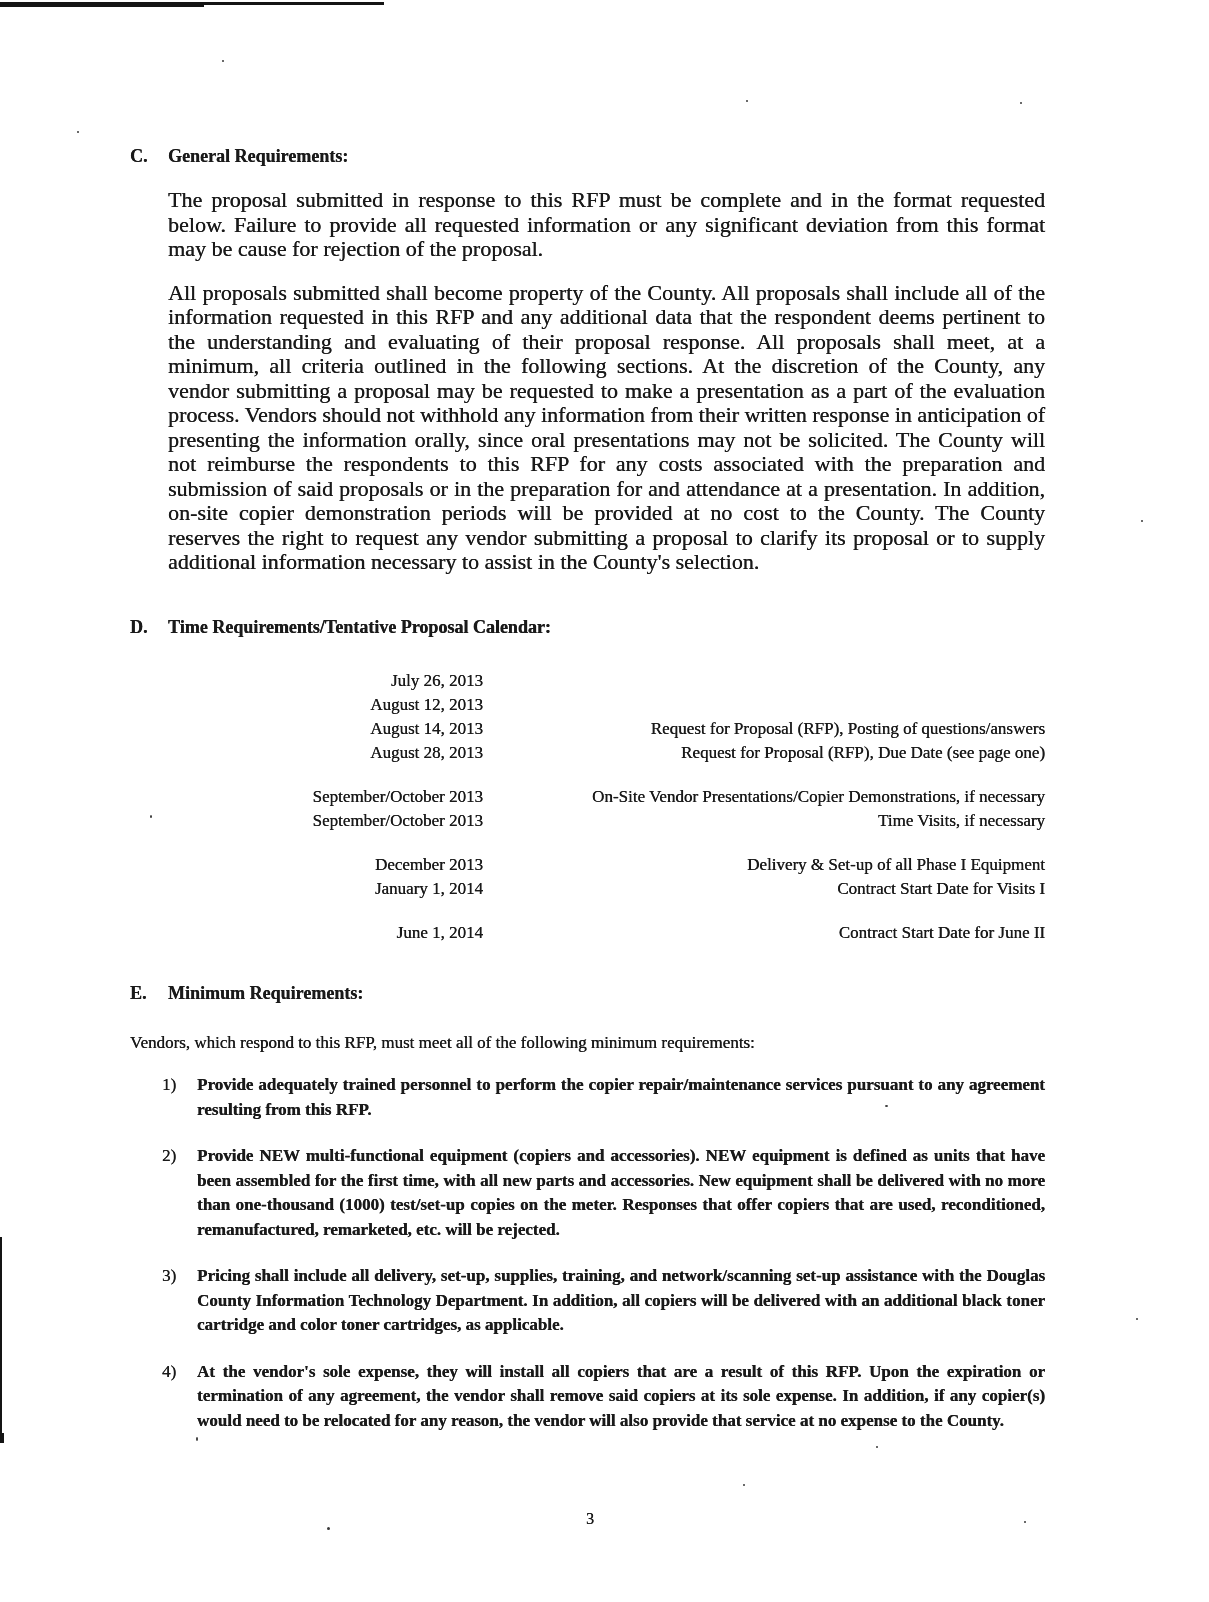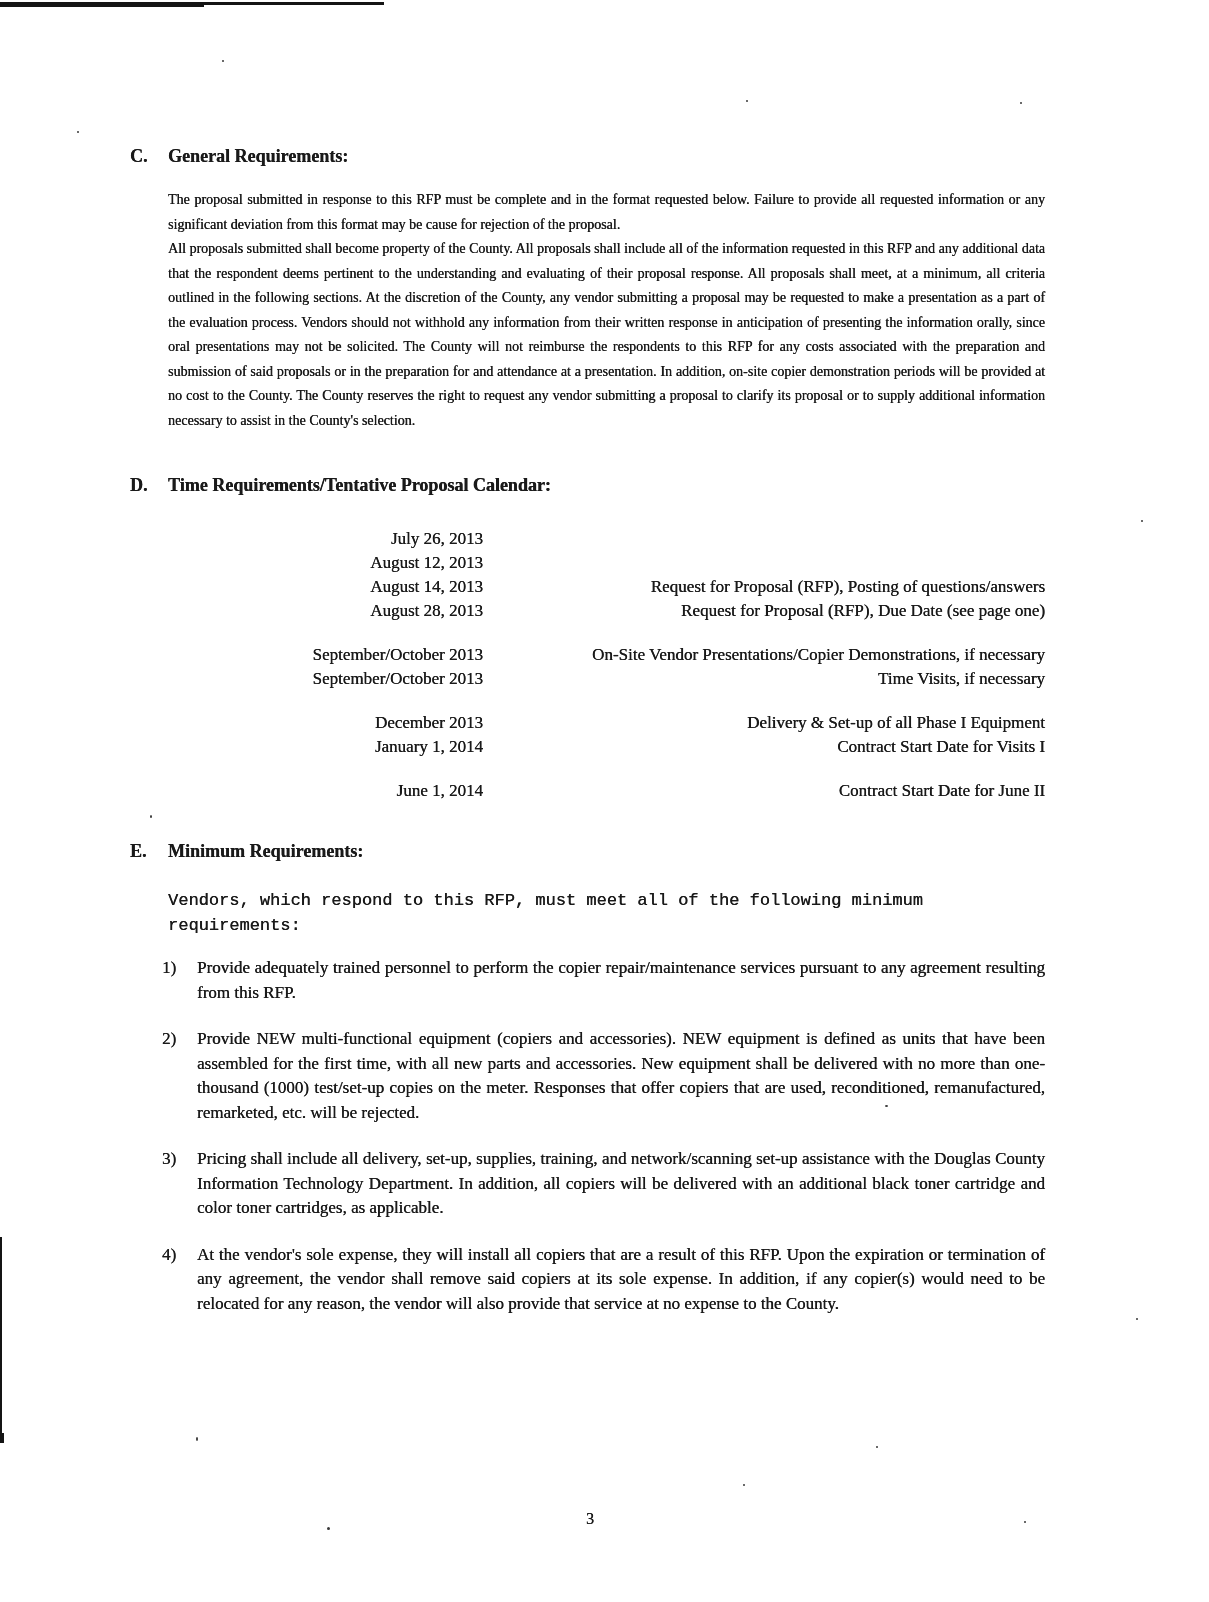--- a/index.html
+++ b/index.html
@@ -25,47 +25,45 @@
     font-size: 18px;
     line-height: 24px;
   }
   .section-letter { width: 38px; flex: 0 0 38px; }
   .heading-c { margin-bottom: 20px; }
   .heading-d { margin-top: 40px; margin-bottom: 30px; }
   .heading-e { margin-top: 36px; margin-bottom: 26px; }
   .para {
     margin-left: 38px;
     width: 877px;
-    font-size: 14px;
+    font-size: 22px;
     line-height: 24.5px;
     text-align: justify;
   }
-  .para + .para { }
+  .para + .para { margin-top: 19px; }
   .cal { margin-left: 73px; font-size: 17px; }
   .cal-group { margin-bottom: 20px; text-align: right; }
   .cal-row { display: flex; line-height: 24px; }
   .cal-date { width: 280px; flex: 0 0 280px; }
   .cal-event { flex: 1; }
   .intro {
-    margin-left: 38px;
     width: 877px;
     font-size: 17px;
     line-height: 24.5px;
     margin-bottom: 18px;
-    font-family: Liberation Mono, monospace;
   }
   .req-list { margin-left: 32px; }
   .req-item {
     display: flex;
     font-size: 17px;
     line-height: 24.5px;
     margin-bottom: 22px;
   }
   .req-marker { width: 35px; flex: 0 0 35px; }
-  .req-text { width: 848px; text-align: justify; }
+  .req-text { width: 848px; text-align: justify; font-weight: bold; }
   .page-number {
     position: absolute;
     left: 586px;
     top: 1510px;
     font-size: 16px;
   }
   
   .top-bar-thick { position: absolute; left: 0; top: 2px; width: 204px; height: 5px; background: #141414; }
   .top-bar-thin  { position: absolute; left: 204px; top: 2px; width: 180px; height: 3px; background: #141414; }
   .left-line { position: absolute; left: 0; top: 1237px; width: 2px; height: 206px; background: #141414; }

